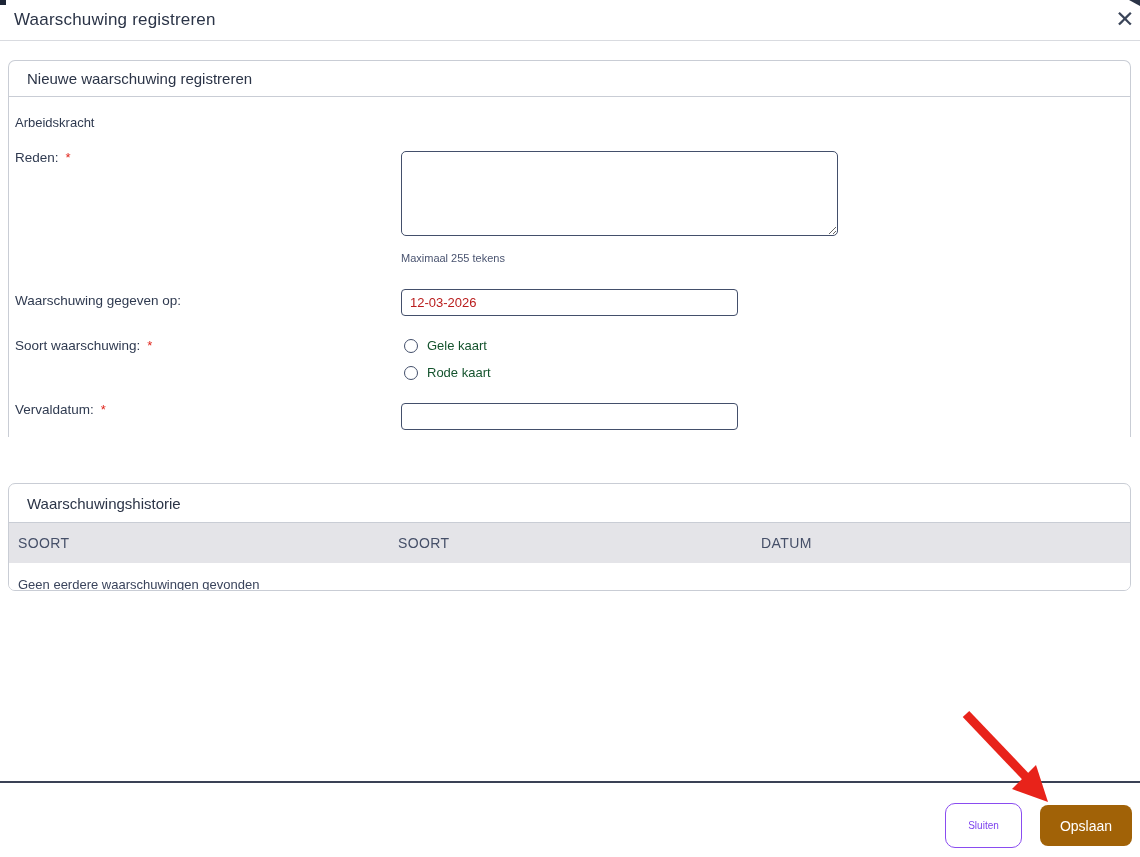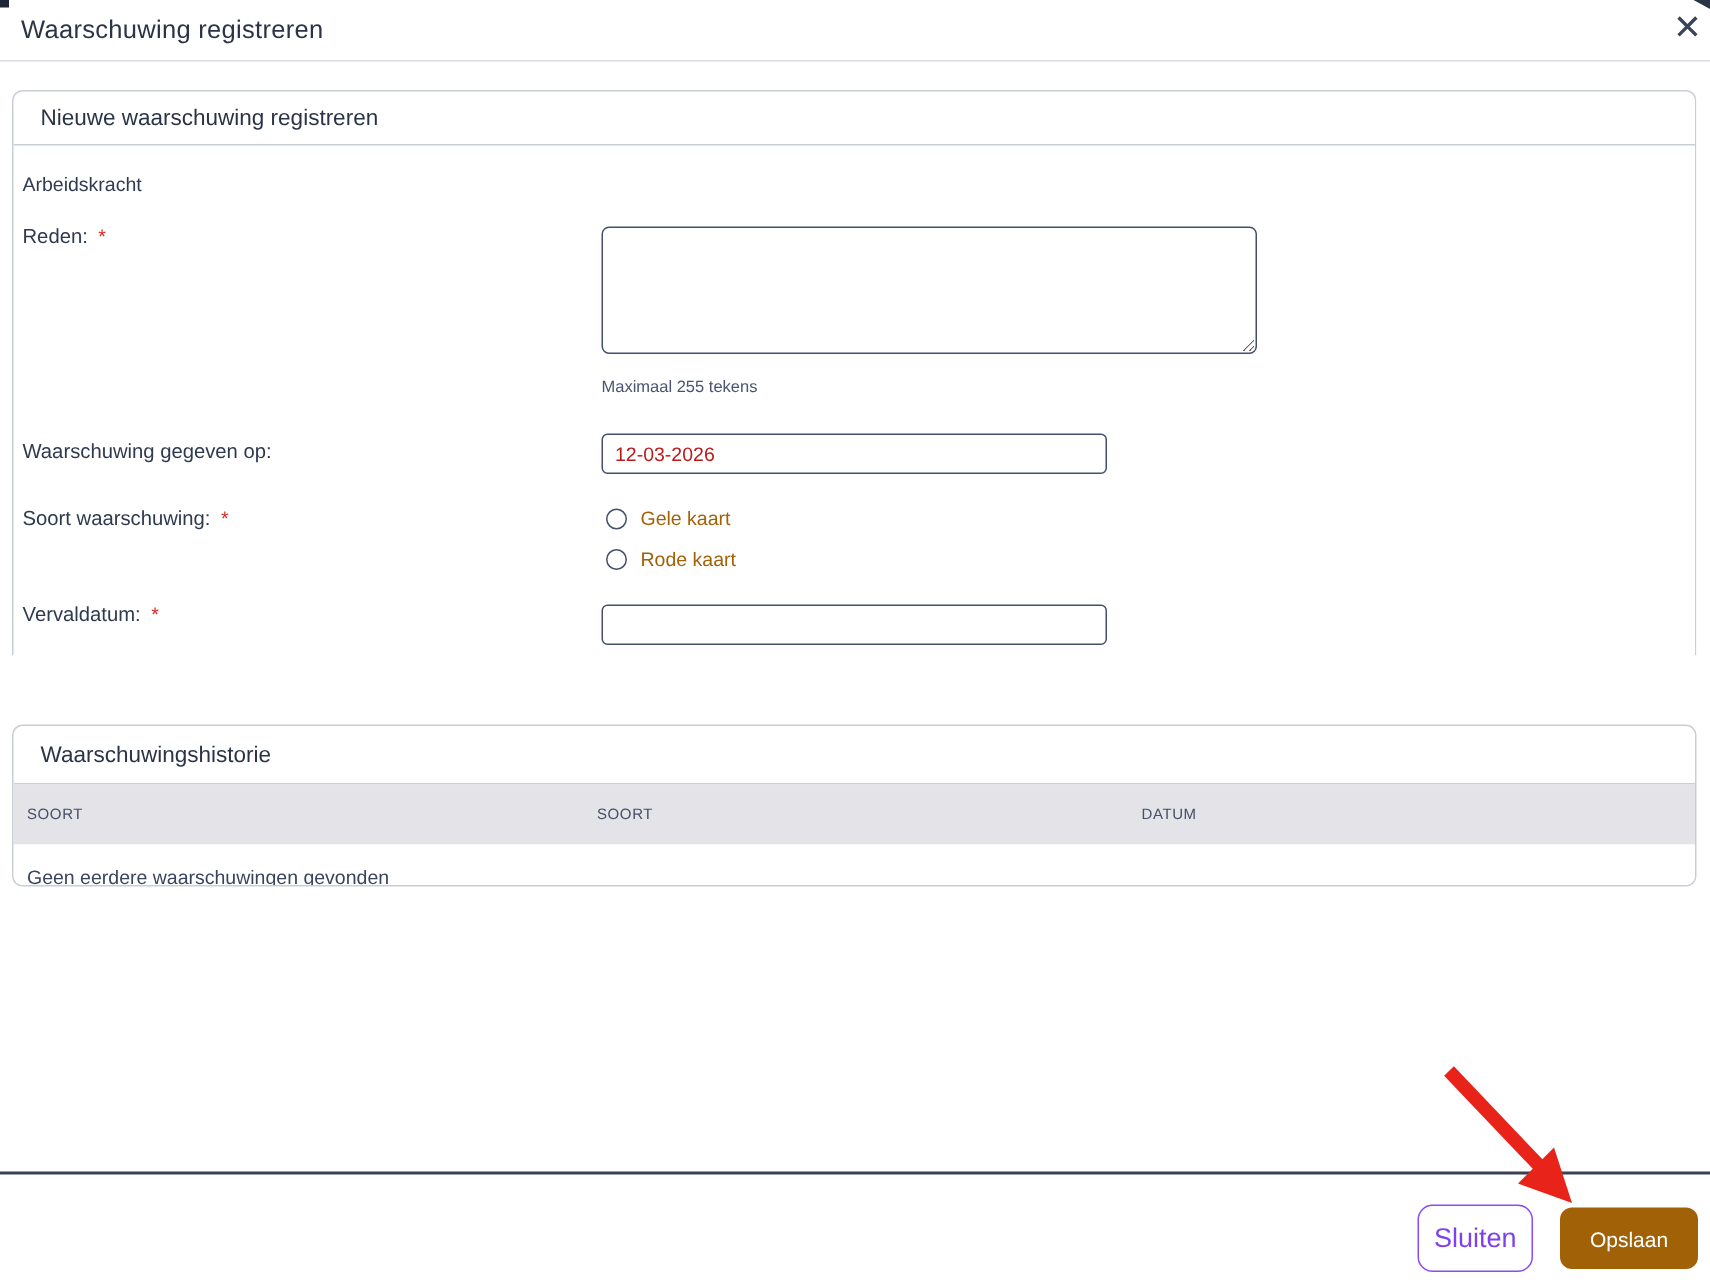--- a/index.html
+++ b/index.html
@@ -76,44 +76,44 @@
   .inp-datum  { top: 228px; }
   .inp-verval { top: 342px; }
 
   .radio-row { position: absolute; left: 395px; display: flex; align-items: center; }
   .radio-row-1 { top: 277px; }
   .radio-row-2 { top: 304px; }
   .radio-circle {
     width: 14px; height: 14px; border: 1.5px solid #434f6b; border-radius: 50%;
     background: #fff; display: inline-block; flex: 0 0 auto;
   }
-  .radio-label { margin-left: 9px; font-size: 13px; color: #a16207; }
+  .radio-label { margin-left: 9px; font-size: 13px; color: #14532d; }
 
   
   .tbl-head {
     height: 40px; background: #e4e4e8; display: flex; align-items: center;
-    font-size: 10px; color: #454f68; letter-spacing: .4px;
+    font-size: 14px; color: #454f68; letter-spacing: .4px;
   }
   .tbl-col-1 { padding-left: 9px; width: 389px; }
   .tbl-col-2 { width: 363px; }
   .tbl-col-3 { flex: 1; }
   .tbl-empty-row {
     height: 42px; display: flex; align-items: center; padding-left: 9px;
     font-size: 13px; color: #3a445c; background: #fff;
   }
 
   
   .footer-divider {
     position: absolute; left: 0; top: 781px; width: 1140px; height: 2px;
     background: #3a4155;
   }
   .btn-sluiten {
     position: absolute; left: 945px; top: 803px; width: 77px; height: 45px;
     background: #fff; border: 1.5px solid #8a4cf0; border-radius: 10px;
-    color: #7d42ee; font-size: 18px; font-family: "Liberation Sans", sans-serif;
+    color: #7d42ee; font-size: 10px; font-family: "Liberation Sans", sans-serif;
     cursor: pointer;
   }
   .btn-opslaan {
     position: absolute; left: 1040px; top: 805px; width: 92px; height: 41px;
     background: #a16207; border: none; border-radius: 8px;
     color: #ffffff; font-size: 14px; font-family: "Liberation Sans", sans-serif;
     cursor: pointer;
   }
 
   

